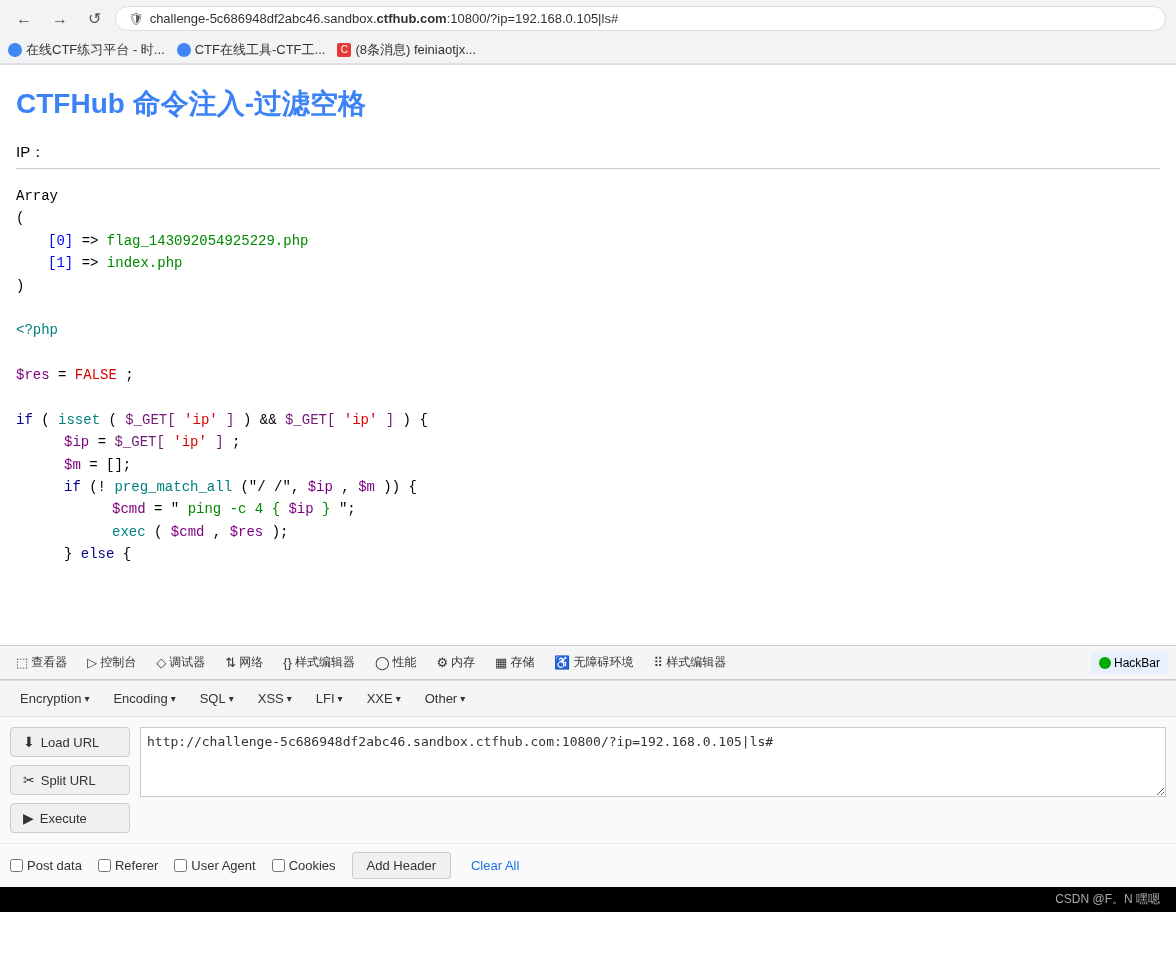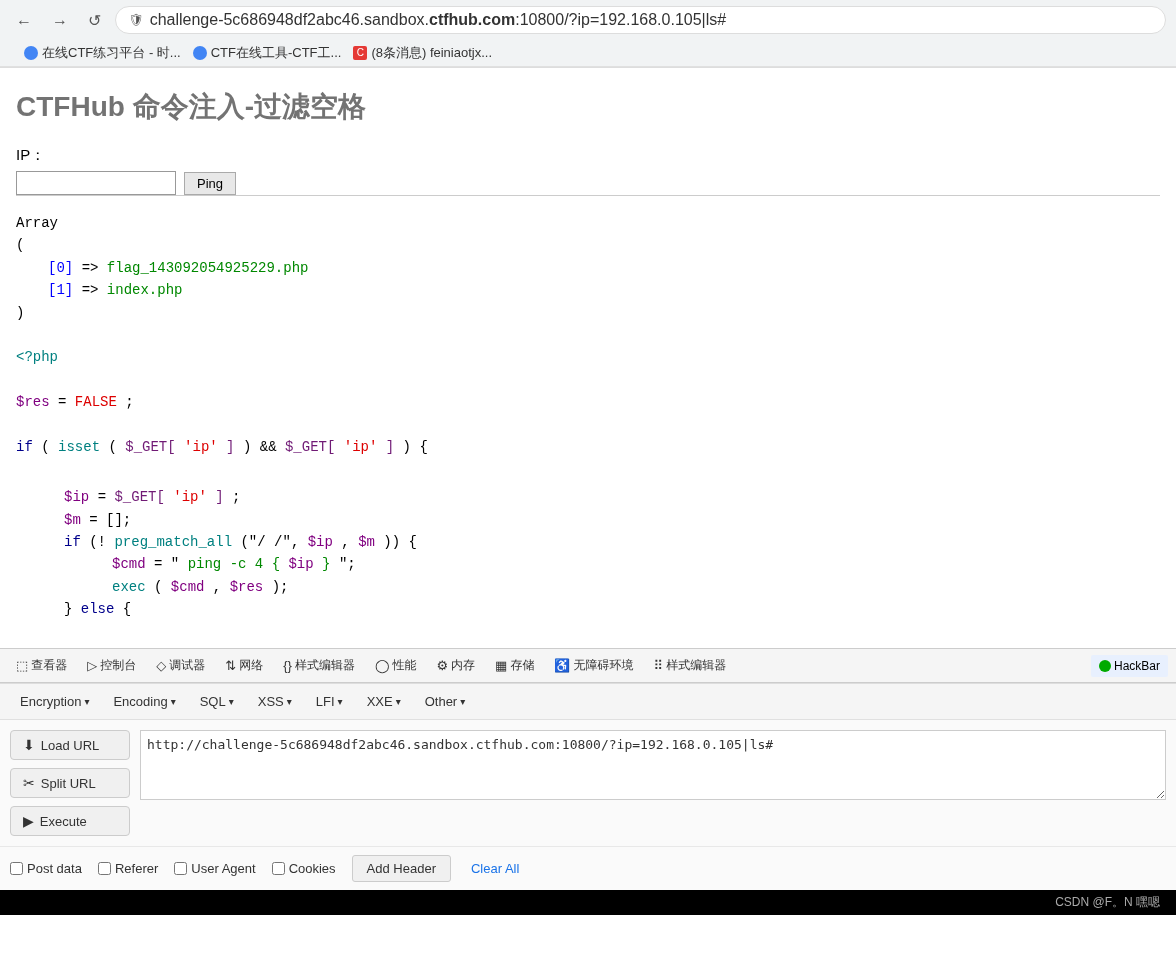--- a/index.html
+++ b/index.html
@@ -16,37 +16,37 @@
     }
     .nav-btn {
       background: none; border: none; cursor: pointer; color: #555; font-size: 16px; padding: 2px 6px;
     }
     .address-bar {
       flex: 1; background: #fff; border: 1px solid #ddd; border-radius: 20px;
       padding: 4px 12px; font-size: 13px; color: #333; display: flex; align-items: center; gap: 6px;
     }
 
     .bookmarks-bar {
-      display: flex; align-items: center; padding: 4px 24px; gap: 12px; background: #f1f3f4;
+      display: flex; align-items: center; padding: 4px 8px; gap: 12px; background: #f1f3f4;
       border-bottom: 1px solid #e0e0e0; font-size: 13px;
     }
     .bookmark-item {
       display: flex; align-items: center; gap: 4px; cursor: pointer; color: #333; white-space: nowrap;
     }
     .bookmark-icon { width: 14px; height: 14px; border-radius: 2px; display: inline-block; }
     .favicon-blue { background: #4285f4; border-radius: 50%; }
     .favicon-red { background: #e53935; }
 
     
     .page-content {
       padding: 20px 16px;
       min-height: 580px;
     }
     .page-title {
-      font-size: 28px; font-weight: bold; color: #737373; margin-bottom: 20px;
+      font-size: 28px; font-weight: bold; color: #3b82f6; margin-bottom: 20px;
     }
     .ip-section { margin-bottom: 0; }
     .ip-label { font-size: 15px; margin-bottom: 6px; }
     .ip-input-row { display: flex; align-items: center; gap: 8px; }
     .ip-input {
       width: 160px; border: 1px solid #999; padding: 3px 5px; font-size: 14px;
     }
     .ping-btn {
       background: #e8e8e8; border: 1px solid #aaa; padding: 3px 12px;
       font-size: 13px; cursor: pointer;
@@ -145,21 +145,21 @@
 </head>
 <body>
 
 <div class="browser-chrome">
   <div class="browser-toolbar">
     <button class="nav-btn">←</button>
     <button class="nav-btn">→</button>
     <button class="nav-btn">↺</button>
     <div class="address-bar">
       <span style="color:#555; font-size:12px;">🛡</span>
-      <span style="font-size:16px; color:#333;">
+      <span style="font-size:13px; color:#333;">
         <span>challenge-5c686948df2abc46.sandbox.</span><span style="font-weight:bold;">ctfhub.com</span><span>:10800/?ip=192.168.0.105|ls#</span>
       </span>
     </div>
   </div>
   <div class="bookmarks-bar">
     <div class="bookmark-item">
       <span class="bookmark-icon favicon-blue"></span>
       <span>在线CTF练习平台 - 时...</span>
     </div>
     <div class="bookmark-item">
@@ -171,24 +171,20 @@
       <span>(8条消息) feiniaotjx...</span>
     </div>
   </div>
 </div>
 
 <div class="page-content">
   <h1 class="page-title">CTFHub 命令注入-过滤空格</h1>
 
   <div class="ip-section">
     <div class="ip-label">IP：</div>
-    <div class="ip-input-row">
-      <input class="ip-input" type="text" style="">
-      <button class="ping-btn">Ping</button>
-    </div>
   </div>
 
   <hr class="divider">
 
   <div class="code-output">
     <div><span class="c-black">Array</span></div>
     <div><span class="c-black">(</span></div>
     <div style="padding-left:32px;">
       <span class="c-blue">[0]</span>
       <span class="c-black"> =&gt; </span>
@@ -217,21 +213,21 @@
       <span class="c-black">(</span>
       <span class="c-orange">$_GET[</span>
       <span class="c-red">'ip'</span>
       <span class="c-orange">]</span>
       <span class="c-black">)  &amp;&amp;  </span>
       <span class="c-orange">$_GET[</span>
       <span class="c-red">'ip'</span>
       <span class="c-orange">]</span>
       <span class="c-black">)  {</span>
     </div>
-    <div style="padding-left:48px;margin-top:28px;">
+    <div style="padding-left:48px;">
       <span class="c-purple">$ip</span>
       <span class="c-black">  =  </span>
       <span class="c-orange">$_GET[</span>
       <span class="c-red">'ip'</span>
       <span class="c-orange">]</span>
       <span class="c-black">;</span>
     </div>
     <div style="padding-left:48px;">
       <span class="c-purple">$m</span>
       <span class="c-black">  =  [];</span>

